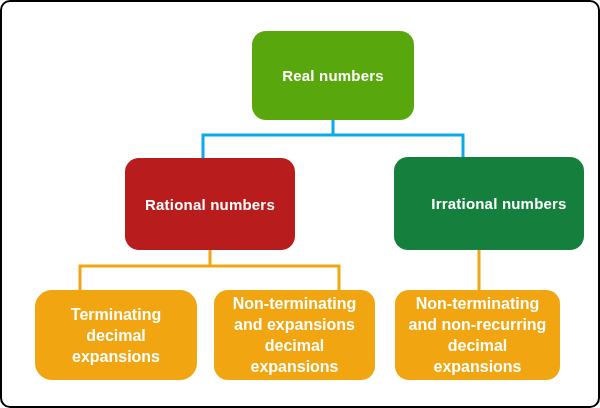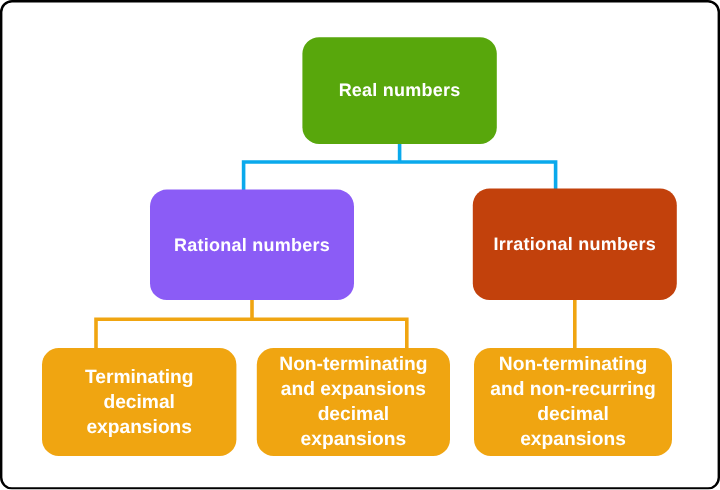--- a/index.html
+++ b/index.html
@@ -29,45 +29,45 @@
     justify-content: center;
     color: #ffffff;
     font-weight: bold;
     text-align: center;
   }
   .node-branch { font-size: 15px; white-space: nowrap; letter-spacing: 0.2px; }
   .node-leaf   { font-size: 16px; line-height: 21px; }
   #node-real        { left: 250px; top: 29px;  width: 162px; height: 89px; }
   #node-rational    { left: 123px; top: 156px; width: 170px; height: 92px; }
   #node-irrational  { left: 392px; top: 155px; width: 170px; height: 93px; }
-  #node-terminating { left: 33px;  top: 288px; width: 162px; height: 90px; }
+  #node-terminating { left: 33px;  top: 288px; width: 162px; height: 90px; border-radius: 17px; }
   #node-nonterm-rec { left: 212px; top: 288px; width: 161px; height: 90px; }
   #node-nonterm-non { left: 393px; top: 288px; width: 165px; height: 90px; }
   .line { display: block; }
 </style>
 </head>
 <body>
 
 <div class="canvas">
 
   <svg class="connectors" viewBox="0 0 600 408" xmlns="http://www.w3.org/2000/svg">
     <path d="M331 112 L331 133 M201 162 L201 133 L461 133 L461 162" fill="none" stroke="#0AA9EC" stroke-width="3"></path>
     <path d="M208 242 L208 264 M78 294 L78 264 L337 264 L337 294" fill="none" stroke="#F0A511" stroke-width="3"></path>
     <path d="M477 242 L477 294" fill="none" stroke="#F0A511" stroke-width="3"></path>
   </svg>
 
   <div class="node node-branch" id="node-real" style="background: rgb(88, 167, 12);">
     <span class="line">Real numbers</span>
   </div>
 
-  <div class="node node-branch" id="node-rational" style="background: #8b5cf6;">
+  <div class="node node-branch" id="node-rational" style="background: #b91c1c;">
     <span class="line">Rational numbers</span>
   </div>
 
-  <div class="node node-branch" id="node-irrational" style="background: #c2410c;">
+  <div class="node node-branch" id="node-irrational" style="background: #15803d; padding-left: 20px;">
     <span class="line">Irrational numbers</span>
   </div>
 
   <div class="node node-leaf" id="node-terminating" style="background: rgb(240, 165, 17);">
     <span class="line">Terminating</span>
     <span class="line">decimal</span>
     <span class="line">expansions</span>
   </div>
 
   <div class="node node-leaf" id="node-nonterm-rec" style="background: rgb(240, 165, 17);">

